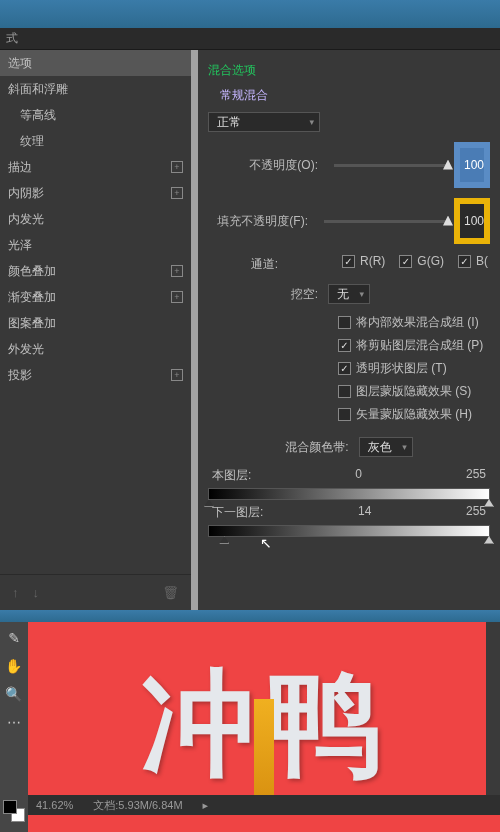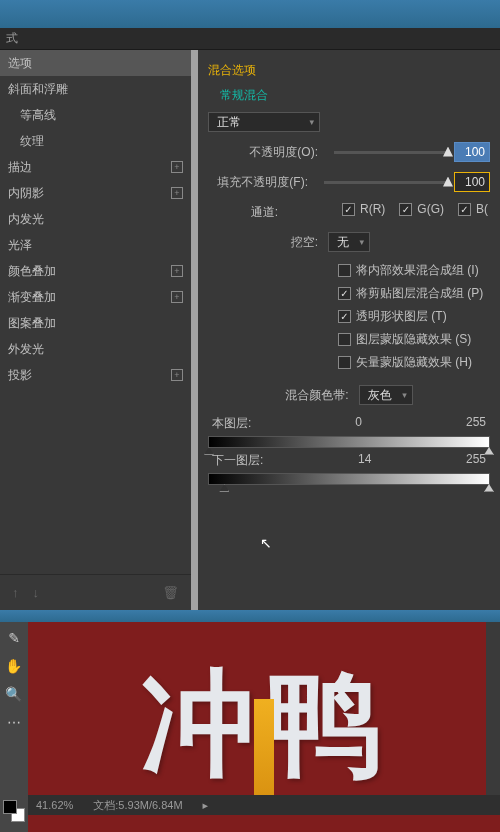--- a/index.html
+++ b/index.html
@@ -91,25 +91,25 @@
     .trash-icon {
       color: #666;
       font-size: 13px;
     }
     .right-panel {
       flex: 1;
       padding: 12px 10px;
       background: #383838;
     }
     .section-title {
-      color: #eab308;
+      color: #22c55e;
       margin-bottom: 8px;
     }
     .sub-title {
-      color: #14b8a6;
+      color: #c4b5fd;
       margin: 6px 0 8px 12px;
     }
     .row {
       display: flex;
       align-items: center;
       margin-bottom: 10px;
     }
     .row-label {
       width: 120px;
       text-align: right;
@@ -147,24 +147,24 @@
       position: absolute;
       width: 10px;
       height: 10px;
       background: #ddd;
       top: -4px;
       transform: translateX(-50%);
       clip-path: polygon(50% 0, 100% 100%, 0 100%);
     }
     .num-input {
       background: #2a2a2a;
-      border: 1px solid #eab308;
+      border: 6px solid #eab308;
       color: #ddd;
       width: 36px;
-      padding: 2px 4px;
+      padding: 10px 4px;
       text-align: right;
     }
     .num-input.selected {
       background: #4a7cb5;
       border-color: #5a8cc5;
       color: #fff;
     }
     .cb-row {
       display: flex;
       align-items: center;
@@ -287,21 +287,21 @@
       position: absolute;
       width: 14px;
       height: 14px;
       background: #000;
       border: 1px solid #888;
       top: 0;
       left: 0;
     }
     .canvas {
       flex: 1;
-      background: #7f1d1d;
+      background: #ef4444;
       position: relative;
       overflow: hidden;
     }
     .canvas-text {
       position: absolute;
       top: 25px;
       left: 0;
       right: 0;
       text-align: center;
       letter-spacing: 6px;

